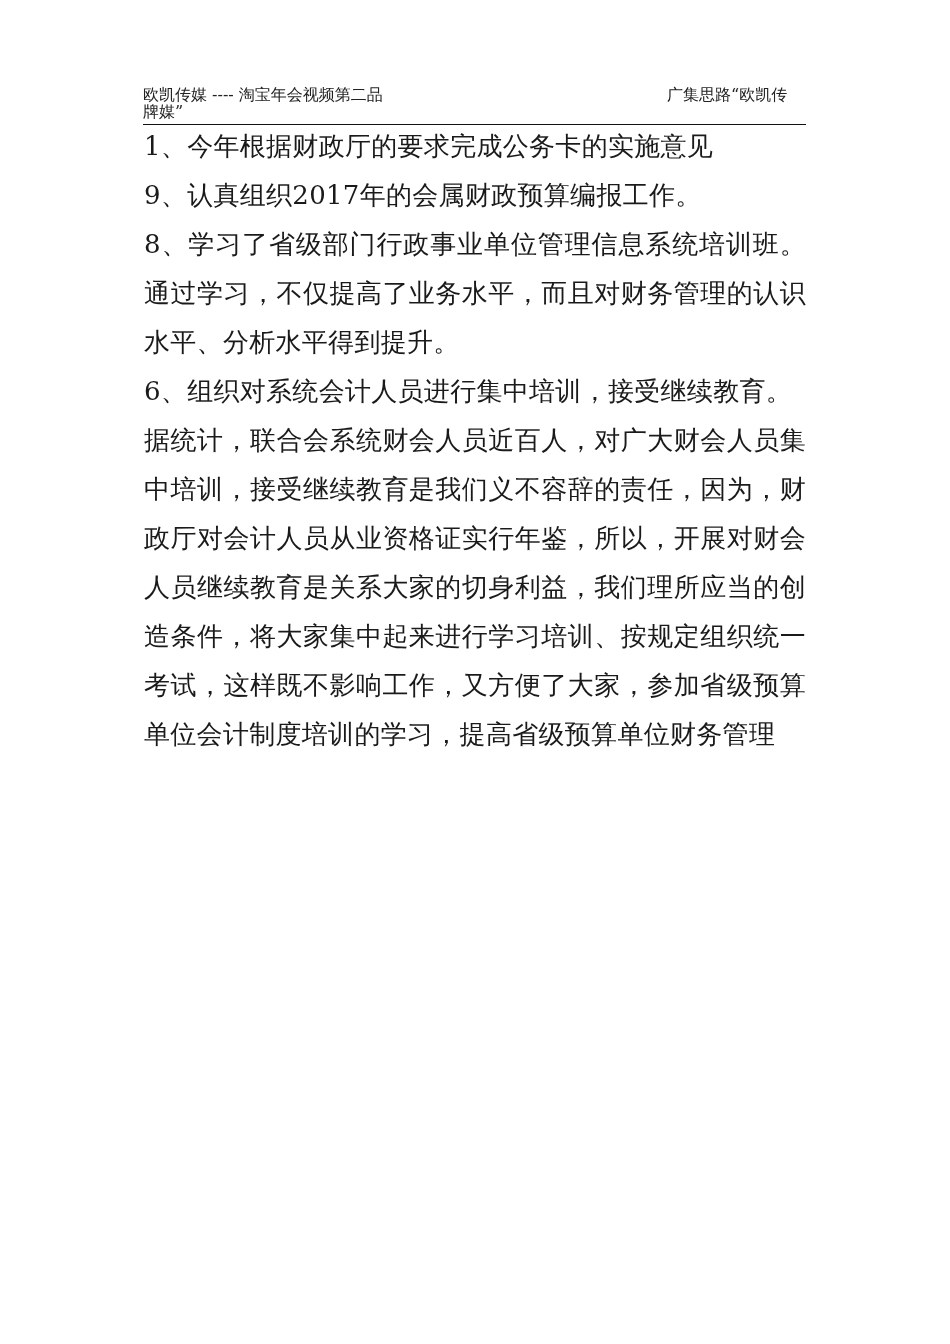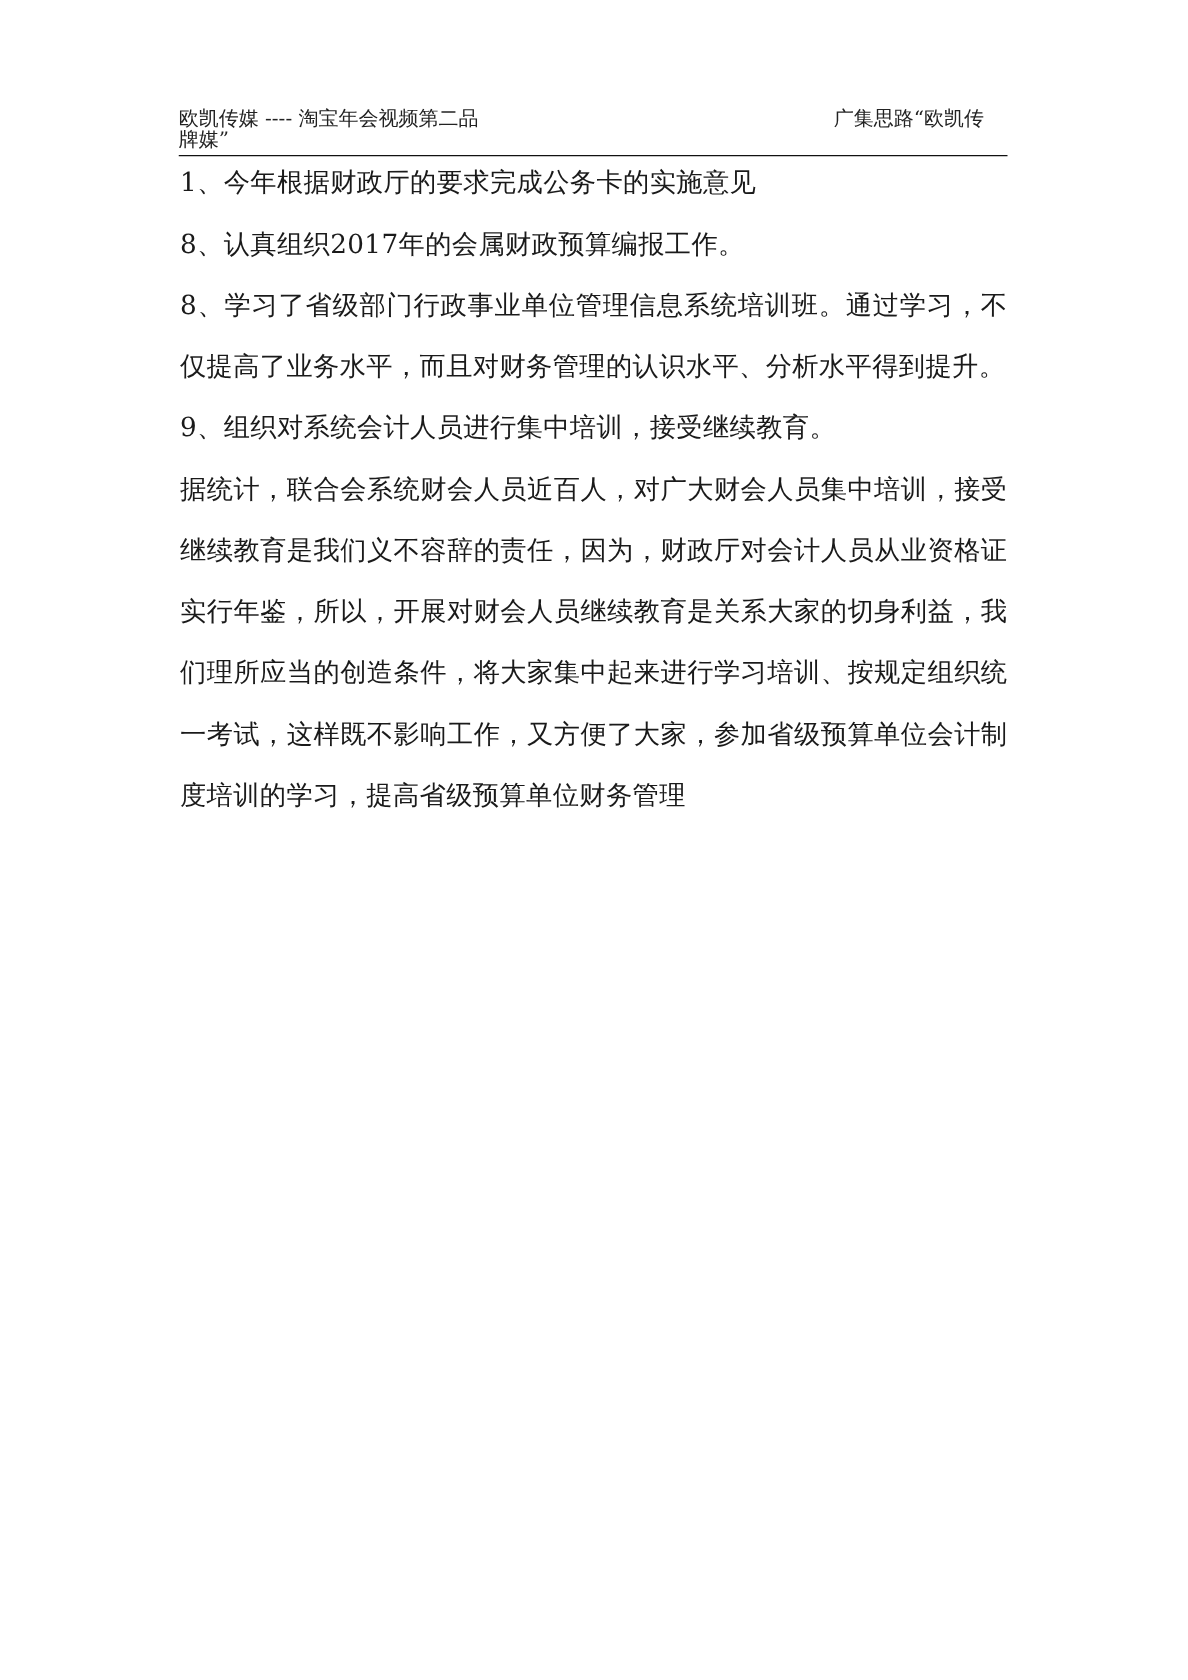--- a/index.html
+++ b/index.html
@@ -38,38 +38,38 @@
       position: absolute;
       left: 524px;
       top: 0;
       white-space: nowrap;
     }
     .content {
       position: absolute;
       left: 144px;
       top: 122px;
       width: 662px;
-      font-size: 21px;
+      font-size: 26px;
       line-height: 49px;
       letter-spacing: 0.3px;
     }
     .content p {
       margin: 0;
       padding: 0;
       text-align: justify;
       text-justify: inter-character;
     }
   </style>
 </head>
 <body>
 
 <div class="page-header">
   <div class="header-left">欧凯传媒 ---- 淘宝年会视频第二品牌媒”</div>
   <div class="header-right">广集思路“欧凯传</div>
 </div>
 
 <div class="content">
   <p>1、今年根据财政厅的要求完成公务卡的实施意见</p>
-  <p>8、认真组织2017年的会属财政预算编报工作。</p>
+  <p>9、认真组织2017年的会属财政预算编报工作。</p>
   <p>8、学习了省级部门行政事业单位管理信息系统培训班。通过学习，不仅提高了业务水平，而且对财务管理的认识水平、分析水平得到提升。</p>
-  <p>9、组织对系统会计人员进行集中培训，接受继续教育。</p>
+  <p>6、组织对系统会计人员进行集中培训，接受继续教育。</p>
   <p>据统计，联合会系统财会人员近百人，对广大财会人员集中培训，接受继续教育是我们义不容辞的责任，因为，财政厅对会计人员从业资格证实行年鉴，所以，开展对财会人员继续教育是关系大家的切身利益，我们理所应当的创造条件，将大家集中起来进行学习培训、按规定组织统一考试，这样既不影响工作，又方便了大家，参加省级预算单位会计制度培训的学习，提高省级预算单位财务管理</p>
 </div>
 
 </body></html>

